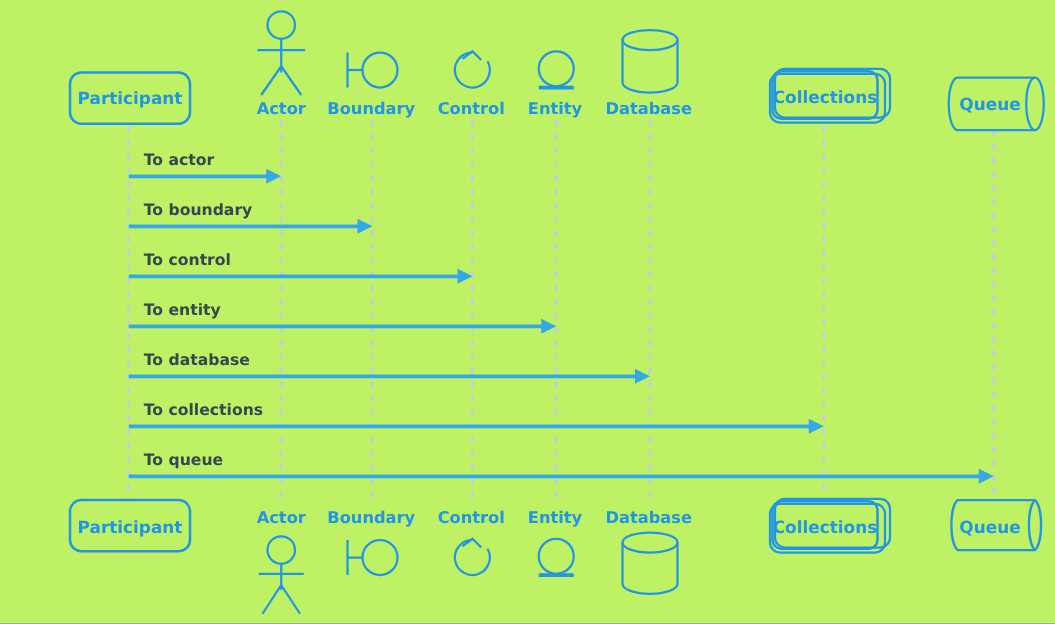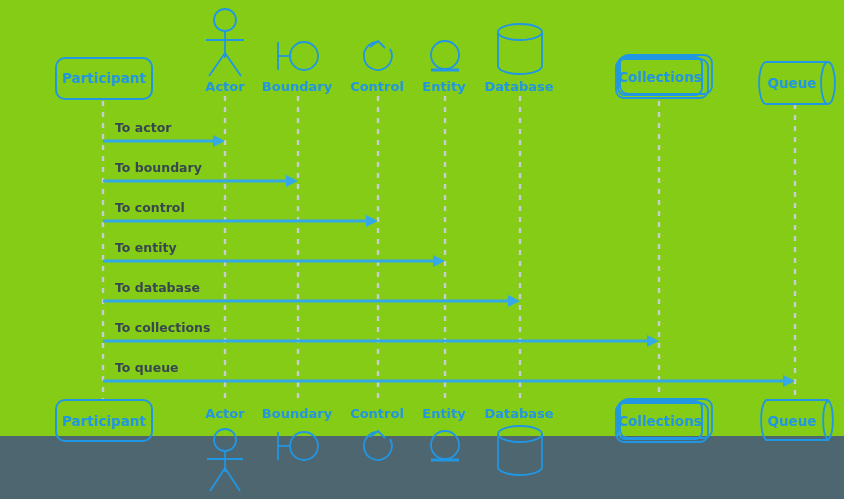--- a/index.html
+++ b/index.html
@@ -9,22 +9,22 @@
   }
   body {
     width: 844px;
     height: 499px;
     font-family: "DejaVu Sans", sans-serif;
     overflow: hidden;
   }
   #diagram-root {
     position: relative;
     width: 844px;
-    height: 436px;
-    background: #84cc16;
+    height: 499px;
+    background: #bef264;
   }
   svg#seq-svg {
     position: absolute;
     top: 0;
     left: 0;
     display: block;
   }
   .lbl-blue {
     fill: #2196e3;
     font-family: "DejaVu Sans", sans-serif;

